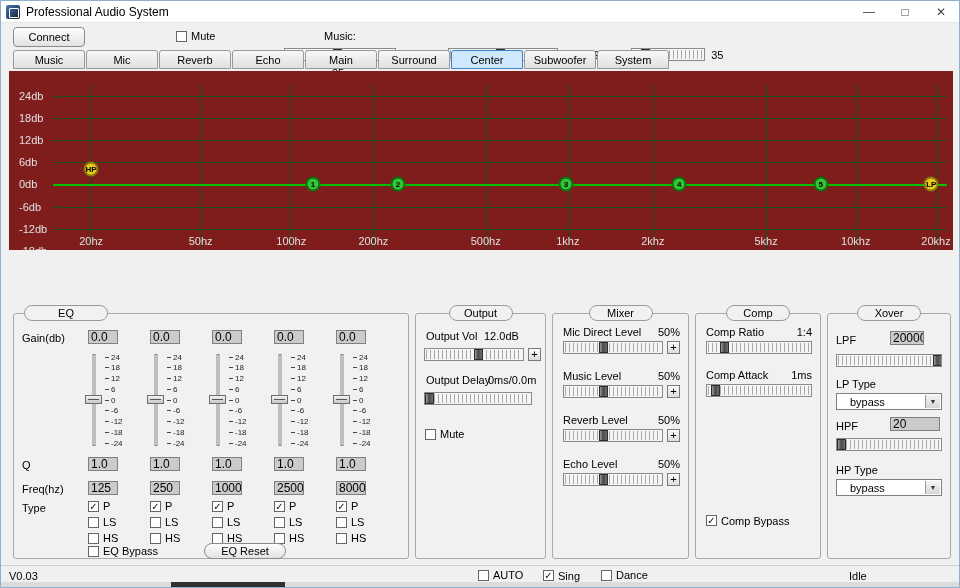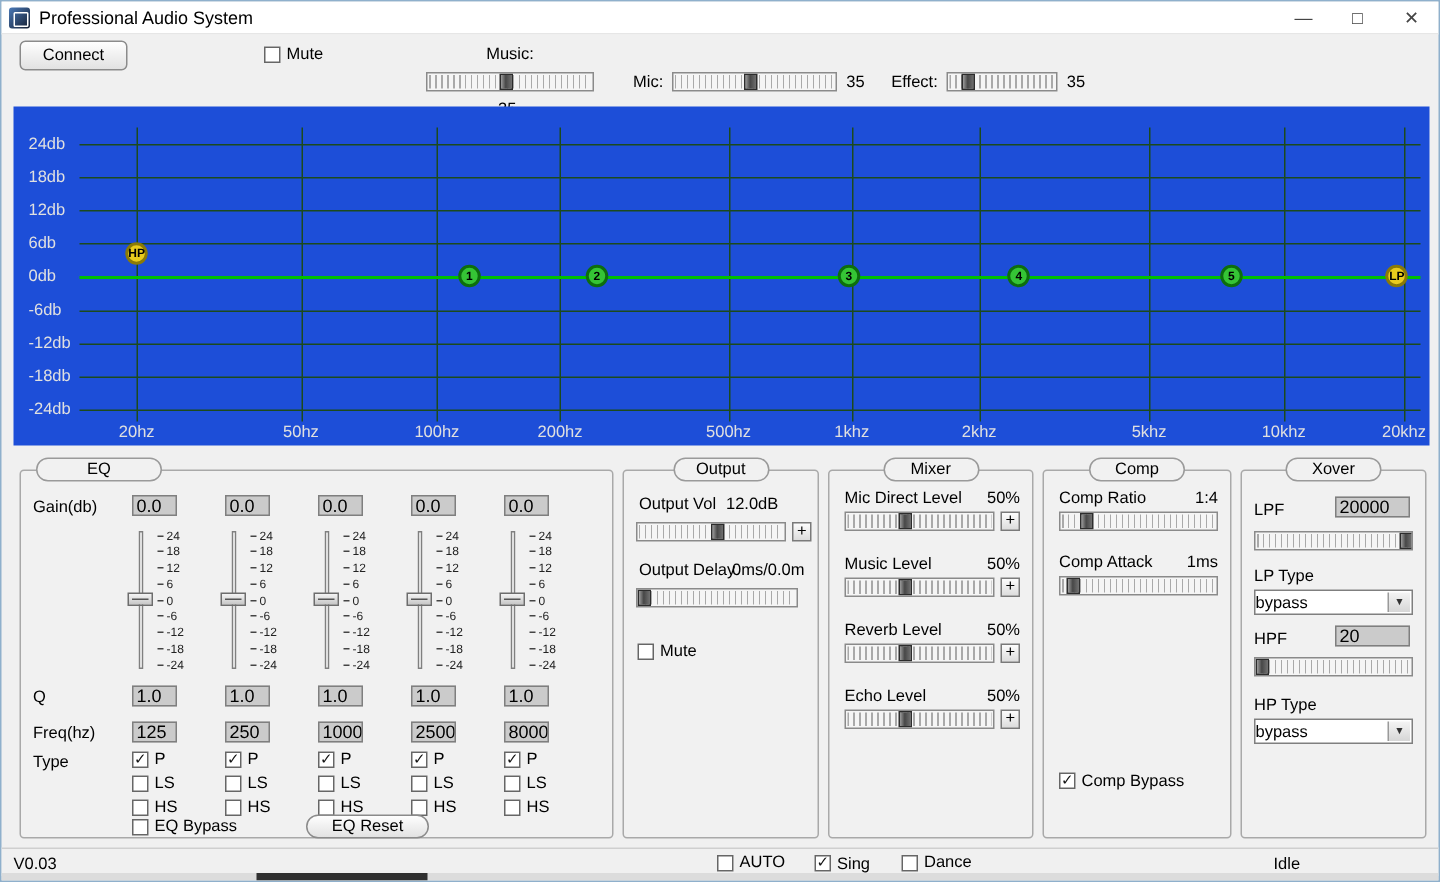--- a/index.html
+++ b/index.html
@@ -29,21 +29,21 @@
   .hticks{position:absolute;inset:1px;background:repeating-linear-gradient(90deg,#a9a9a9 0 1px,transparent 1px 4px)}
   .hthumb{position:absolute;top:0;bottom:0;width:9px;background:linear-gradient(90deg,#9c9c9c,#474747 45%,#6f6f6f);border:1px solid #2c2c2c}
   .slot .hslider{width:100%}
 
   
   .tabbar{position:absolute;left:12px;top:49px;display:flex}
   .tab{width:72px;height:19px;margin-right:1px;display:flex;align-items:center;justify-content:center;font-size:11px;background:linear-gradient(#f8f8f8,#dfdfdf);border:1px solid #999;border-radius:3px 3px 0 0;cursor:default}
   .tab.active{background:var(--tab-active,#cfe8ff);border:1px solid #3c83c9}
 
   
-  .graph{position:absolute;left:8px;top:70px;width:944px;height:226px;background:#1d4ed8;overflow:hidden}
+  .graph{position:absolute;left:8px;top:70px;width:944px;height:179px;background:#7f1d1d;overflow:hidden}
   .hline{position:absolute;left:44px;right:6px;height:1px;background:var(--grid,#1c4a1c);z-index:1}
   .hline.zero{background:var(--zero-line,#00c000);height:2px;z-index:2}
   .vline{position:absolute;top:14px;height:196px;width:1px;background:var(--grid,#1c4a1c);z-index:1}
   .ylab{position:absolute;left:10px;color:#e0e0e0;font-size:11px;transform:translateY(-50%);z-index:2}
   .xlab{position:absolute;bottom:3px;color:#e0e0e0;font-size:11px;transform:translateX(-50%);z-index:2}
   .marker{position:absolute;width:15px;height:15px;border-radius:50%;transform:translate(-50%,-50%);display:flex;align-items:center;justify-content:center;font-size:8px;font-weight:bold;color:#000;z-index:3;cursor:default}
   .marker.green{background:var(--marker-green,#35c435);border:2px solid #0d6e0d}
   .marker.yellow{background:var(--marker-yellow,#e9cb1d);border:2px solid #8a7a08}
 
   
@@ -77,21 +77,21 @@
 
   
   .mixer-body,.comp-body{position:absolute;left:10px;right:8px;top:12px}
   .mix-row{display:flex;justify-content:space-between;font-size:11px}
   .mix-srow{display:flex;align-items:center;gap:4px;margin-top:3px}
   .mix-ch{margin-bottom:16px}
   .comp-param{margin-bottom:15px}
   .comp-param .hslider{margin-top:3px}
 
   
-  .dd{position:absolute;height:17px;background:#fff;border:1px solid #7f7f7f;display:flex;align-items:center;padding-left:0;font-size:11px}
+  .dd{position:absolute;height:17px;background:#fff;border:1px solid #7f7f7f;display:flex;align-items:center;padding-left:13px;font-size:11px}
   .ddarrow{position:absolute;right:1px;top:1px;bottom:1px;width:15px;background:linear-gradient(#f4f4f4,#d6d6d6);border-left:1px solid #9a9a9a;display:flex;align-items:center;justify-content:center;font-size:7px;color:#333}
 
   
   .statusbar{position:absolute;left:0;right:0;top:564px;height:19px;border-top:1px solid #cfcfcf;background:#f0f0f0}
   .taskbar-sliver{position:absolute;left:0;right:0;bottom:0;height:5px;background:#dcdcdc}
   .taskbar-app{position:absolute;left:170px;bottom:0;width:114px;height:5px;background:#303030}
 </style>
 </head>
 <body>
 
@@ -134,20 +134,31 @@
           <span class="mlab">Effect:</span>
           <div class="hslider" style="width: 74px; flex: 0 0 auto;">
             <div class="hticks"></div>
             <div class="hthumb" style="left: calc(18% - 4px);"></div>
           </div>
           <span class="mval">35</span>
         </span>
       </div>
   </div>
 
+  <div class="tabbar">
+      <div class="tab">Music</div>
+      <div class="tab">Mic</div>
+      <div class="tab">Reverb</div>
+      <div class="tab">Echo</div>
+      <div class="tab">Main</div>
+      <div class="tab">Surround</div>
+      <div class="tab active">Center</div>
+      <div class="tab">Subwoofer</div>
+      <div class="tab">System</div>
+    </div>
 
   <div class="graph">
       <div class="hline" style="top: 25px;"></div>
       <div class="ylab" style="top: 25px;">24db</div>
       <div class="hline" style="top: 47.1px;"></div>
       <div class="ylab" style="top: 47.1px;">18db</div>
       <div class="hline" style="top: 69.2px;"></div>
       <div class="ylab" style="top: 69.2px;">12db</div>
       <div class="hline" style="top: 91.3px;"></div>
       <div class="ylab" style="top: 91.3px;">6db</div>
@@ -492,21 +503,21 @@
       </div>
     <span style="position:absolute;left:10px;top:200px"><span class="cb">
           <span class="cbbox">✓</span>
           <span class="cblab">Comp Bypass</span>
         </span></span>
   </div>
 
   <div class="group" style="left:826px;top:312px;width:124px;height:246px">
     <div class="gtitle">Xover</div>
     <span class="abs" style="left:8px;top:20px">LPF</span>
-    <div class="tfield" style="position:absolute;left:62px;top:17px;width:50px">20000</div>
+    <div class="tfield" style="position:absolute;left:62px;top:17px;width:34px">20000</div>
     <div class="slot" style="position:absolute;left:8px;top:40px;width:106px">
         <div class="hslider">
           <div class="hticks"></div>
           <div class="hthumb" style="left: calc(96% - 4px);"></div>
         </div>
       </div>
     <span class="abs" style="left:8px;top:64px">LP Type</span>
     <div class="dd" style="left:8px;top:79px;width:106px">
       <span>bypass</span>
       <span class="ddarrow">▼</span>

